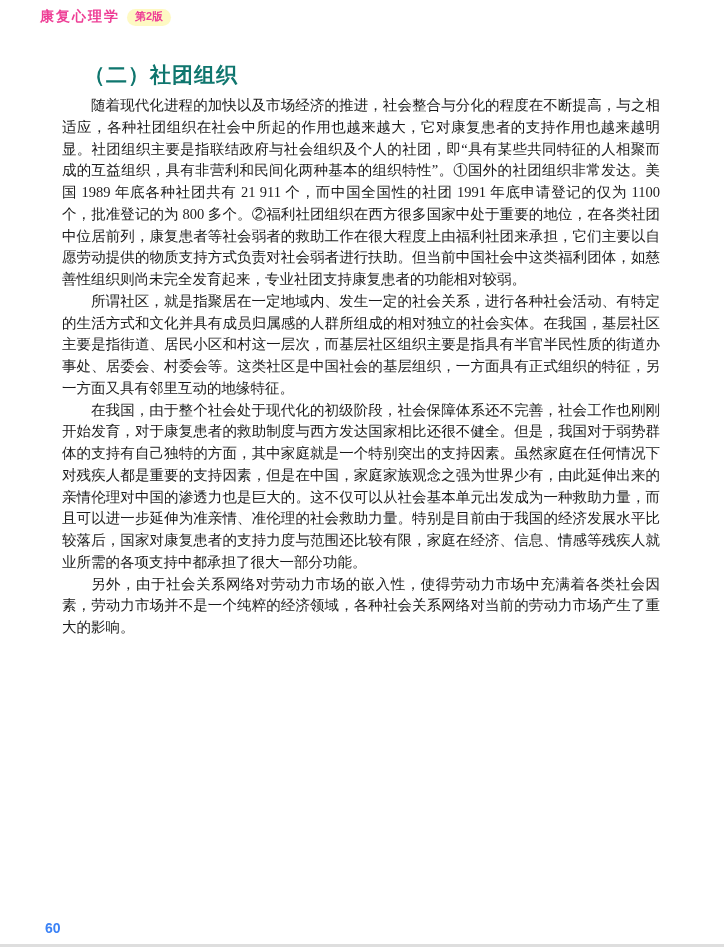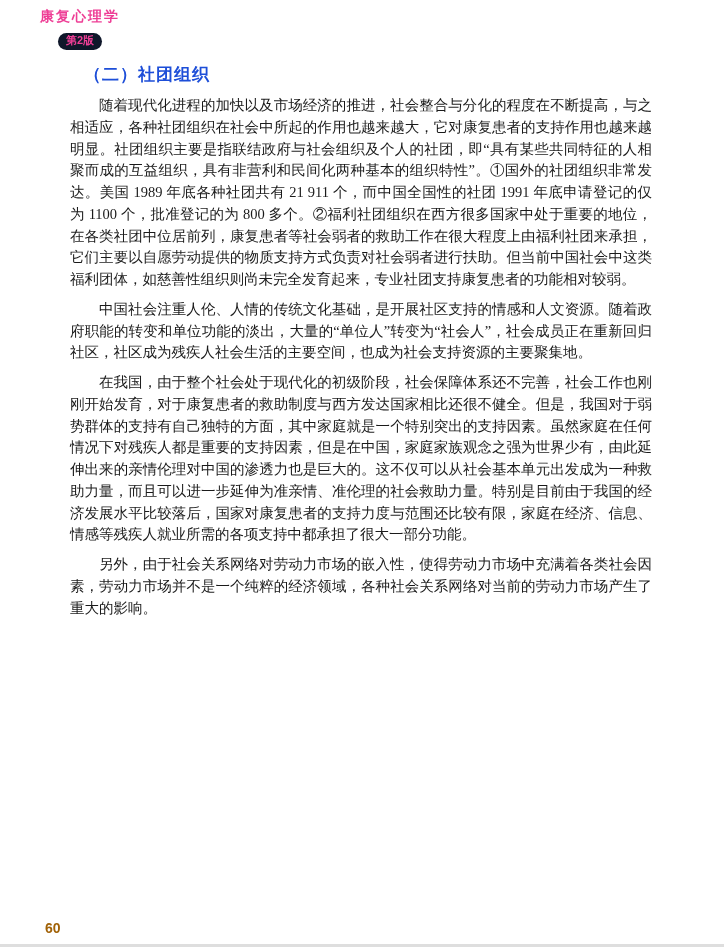--- a/index.html
+++ b/index.html
@@ -17,72 +17,71 @@
     color: #1a1a1a;
   }
   .page-header {
     position: absolute;
     top: 8px;
     left: 40px;
     display: flex;
     align-items: center;
     gap: 7px;
     font-family: "Liberation Sans", "DejaVu Sans", sans-serif;
-    flex-direction: column;
   }
   .book-title {
     color: #ee3f96;
     font-weight: bold;
     font-size: 14px;
     letter-spacing: 2px;
   }
   .edition-badge {
-    background: #0f172a;
+    background: #fef9c3;
     color: #ee3f96;
     font-size: 11px;
     font-weight: bold;
     line-height: 1;
     padding: 2px 8px 4px 8px;
     border-radius: 9px;
     white-space: nowrap;
     text-align: right;
   }
   .content {
     position: absolute;
     top: 56px;
     left: 62px;
     width: 598px;
     font-size: 14.5px;
     line-height: 21.75px;
     text-align: justify;
     text-justify: inter-ideograph;
   }
   .section-heading {
-    color: #1d4ed8;
-    font-size: 17px;
+    color: #0f766e;
+    font-size: 21px;
     font-weight: bold;
     line-height: 24px;
     margin: 10px 0 8px 22px;
     font-family: "Liberation Sans", "DejaVu Sans", sans-serif;
     letter-spacing: 1px;
   }
   .section-heading:first-child {
     margin-top: 7px;
   }
   .par {
-    margin: 8px;
+    margin: 0;
     text-indent: 2em;
   }
   .page-number {
     position: absolute;
     left: 45px;
     bottom: 15px;
     font-size: 14px;
     font-weight: bold;
-    color: #a16207;
+    color: #3b82f6;
     font-family: "Liberation Sans", "DejaVu Sans", sans-serif;
   }
   .footer-bar {
     position: absolute;
     left: 0;
     right: 0;
     bottom: 4px;
     height: 3px;
     background: #dedede;
   }
@@ -95,21 +94,21 @@
   <header class="page-header">
     <span class="book-title">康复心理学</span>
     <span class="edition-badge">第2版</span>
   </header>
 
   <main class="content">
 
     <h2 class="section-heading">（二）社团组织</h2>
     <p class="par">随着现代化进程的加快以及市场经济的推进，社会整合与分化的程度在不断提高，与之相适应，各种社团组织在社会中所起的作用也越来越大，它对康复患者的支持作用也越来越明显。社团组织主要是指联结政府与社会组织及个人的社团，即“具有某些共同特征的人相聚而成的互益组织，具有非营利和民间化两种基本的组织特性”。①国外的社团组织非常发达。美国 1989 年底各种社团共有 21 911 个，而中国全国性的社团 1991 年底申请登记的仅为 1100 个，批准登记的为 800 多个。②福利社团组织在西方很多国家中处于重要的地位，在各类社团中位居前列，康复患者等社会弱者的救助工作在很大程度上由福利社团来承担，它们主要以自愿劳动提供的物质支持方式负责对社会弱者进行扶助。但当前中国社会中这类福利团体，如慈善性组织则尚未完全发育起来，专业社团支持康复患者的功能相对较弱。</p>
 
-    <p class="par">中国社会注重人伦、人情的传统文化基础，是开展社区支持的情感和人文资源。随着政府职能的转变和单位功能的淡出，大量的“单位人”转变为“社会人”，社会成员正在重新回归社区，社区成为残疾人社会生活的主要空间，也成为社会支持资源的主要聚集地。</p>
+    <p class="par">所谓社区，就是指聚居在一定地域内、发生一定的社会关系，进行各种社会活动、有特定的生活方式和文化并具有成员归属感的人群所组成的相对独立的社会实体。在我国，基层社区主要是指街道、居民小区和村这一层次，而基层社区组织主要是指具有半官半民性质的街道办事处、居委会、村委会等。这类社区是中国社会的基层组织，一方面具有正式组织的特征，另一方面又具有邻里互动的地缘特征。</p>
 
     <p class="par">在我国，由于整个社会处于现代化的初级阶段，社会保障体系还不完善，社会工作也刚刚开始发育，对于康复患者的救助制度与西方发达国家相比还很不健全。但是，我国对于弱势群体的支持有自己独特的方面，其中家庭就是一个特别突出的支持因素。虽然家庭在任何情况下对残疾人都是重要的支持因素，但是在中国，家庭家族观念之强为世界少有，由此延伸出来的亲情伦理对中国的渗透力也是巨大的。这不仅可以从社会基本单元出发成为一种救助力量，而且可以进一步延伸为准亲情、准伦理的社会救助力量。特别是目前由于我国的经济发展水平比较落后，国家对康复患者的支持力度与范围还比较有限，家庭在经济、信息、情感等残疾人就业所需的各项支持中都承担了很大一部分功能。</p>
     <p class="par">另外，由于社会关系网络对劳动力市场的嵌入性，使得劳动力市场中充满着各类社会因素，劳动力市场并不是一个纯粹的经济领域，各种社会关系网络对当前的劳动力市场产生了重大的影响。</p>
 
   </main>
 
   <div class="page-number">60</div>
   <div class="footer-bar"></div>
 
 </div>

